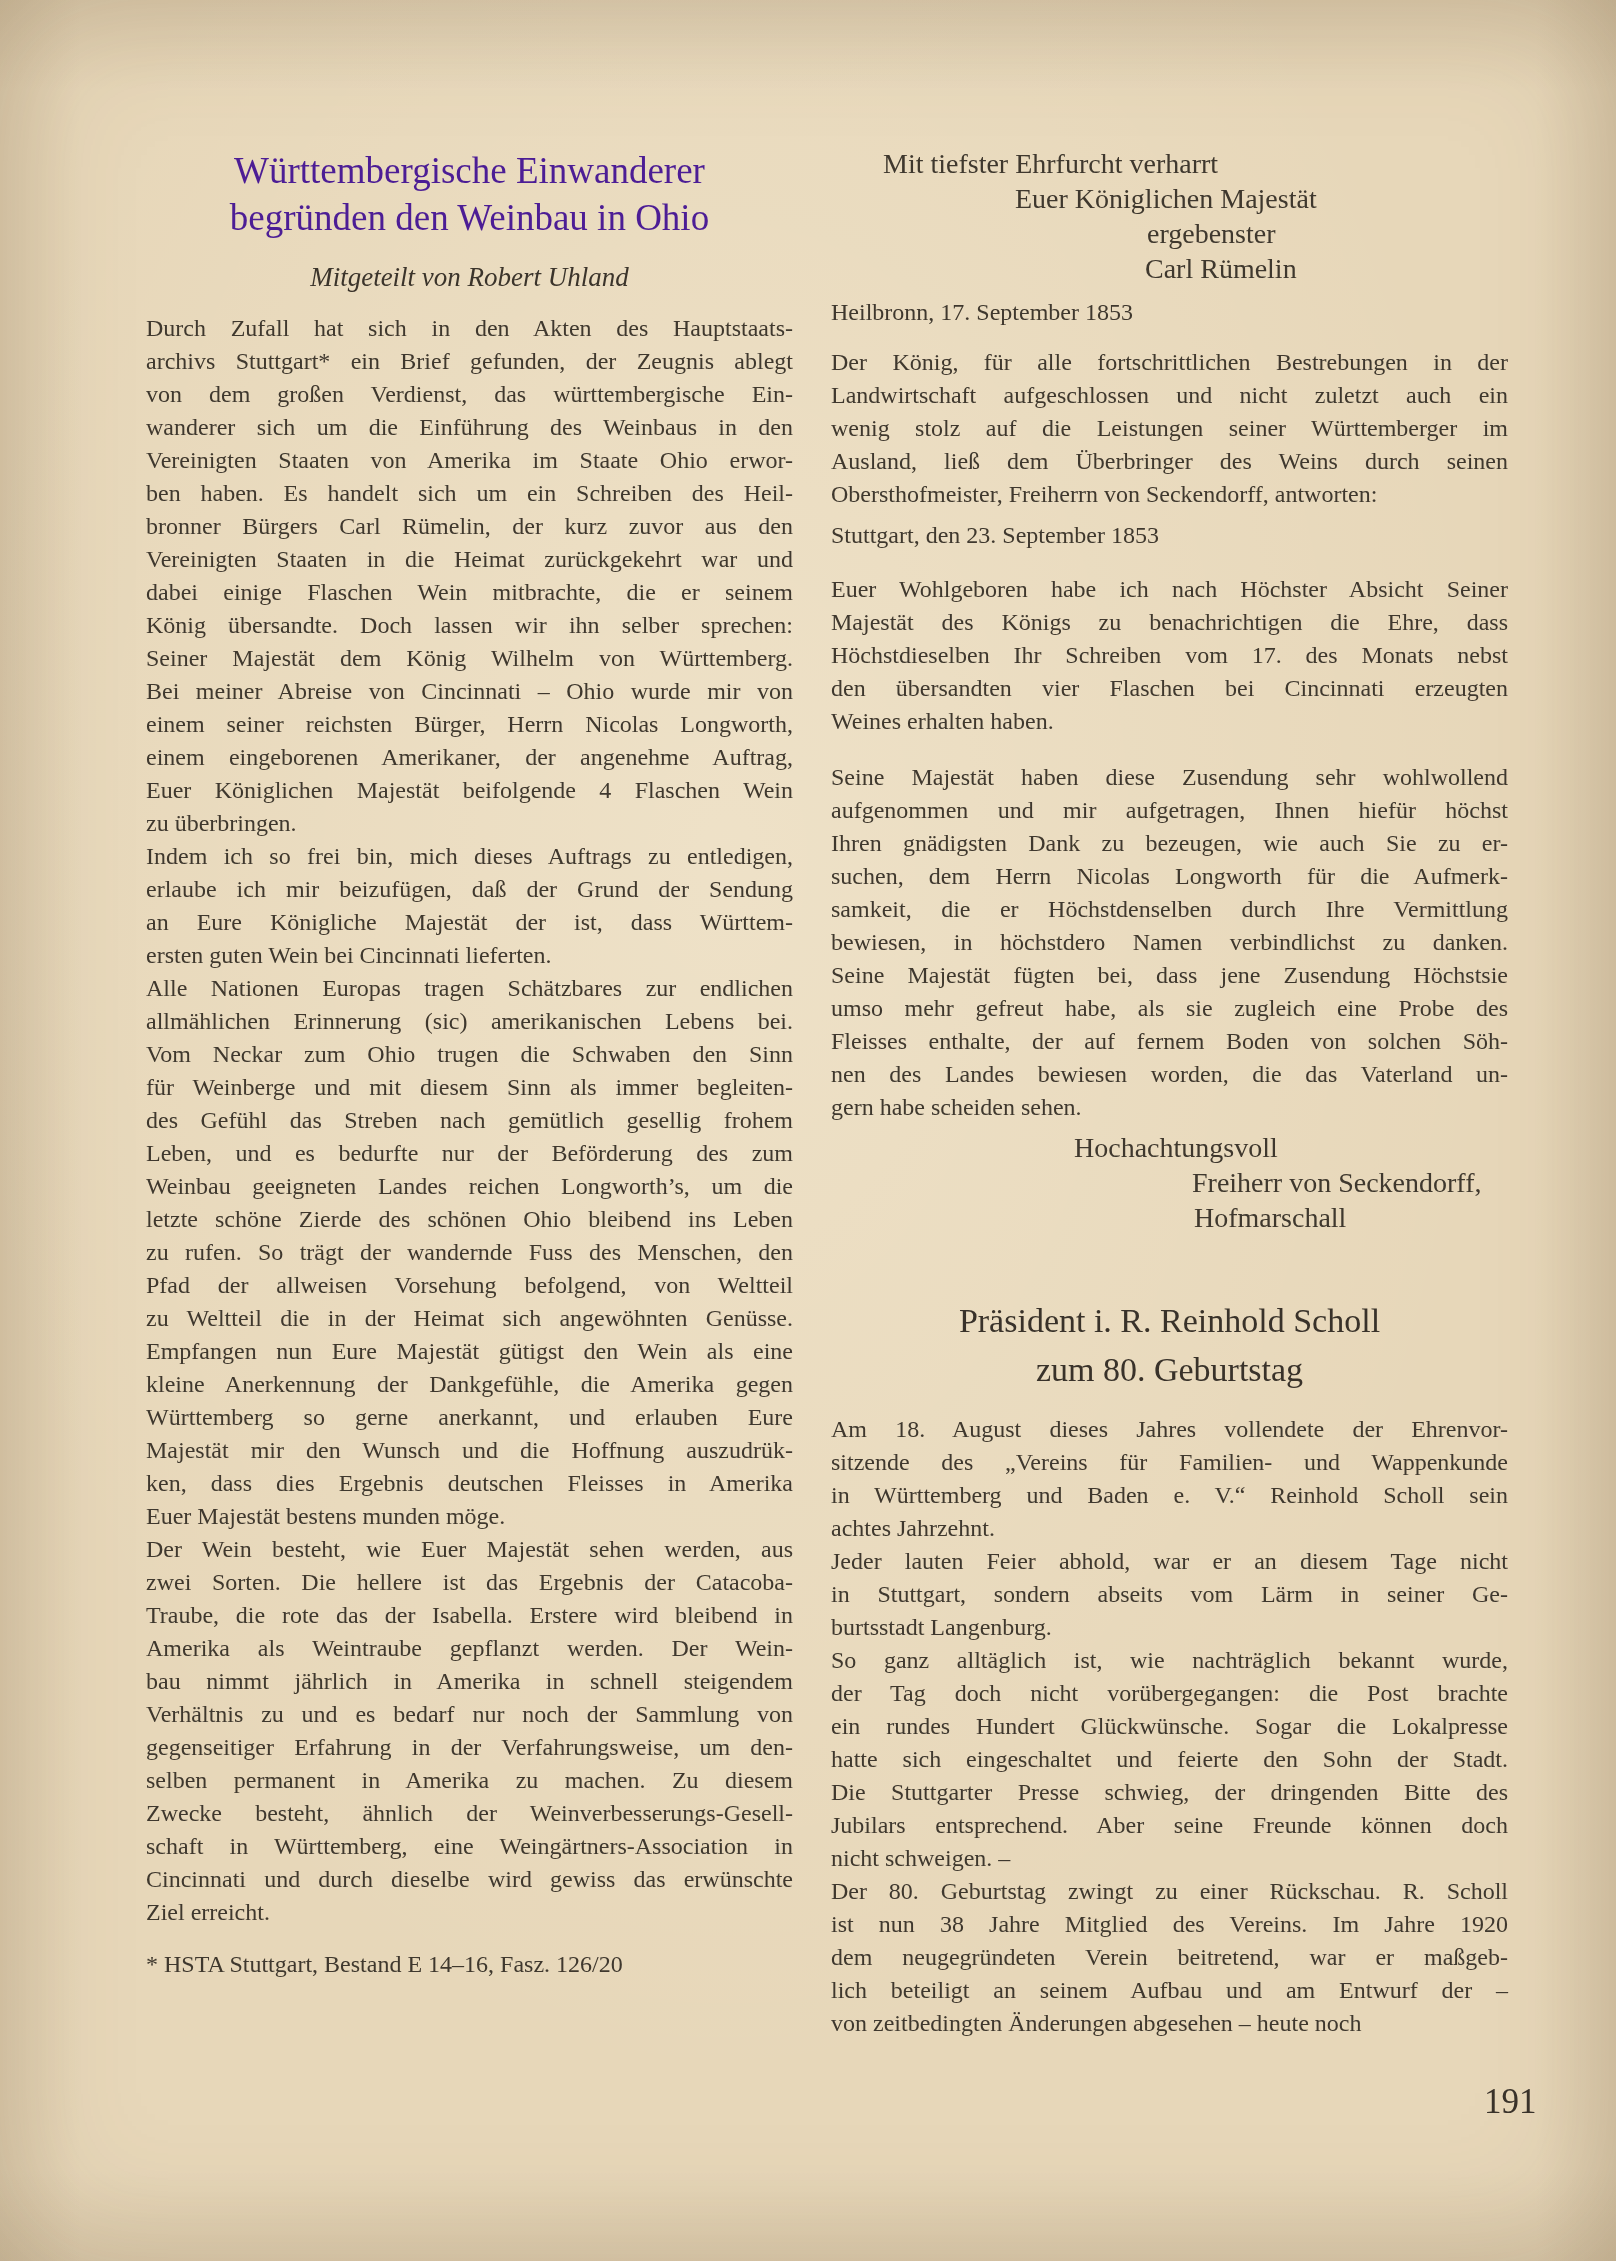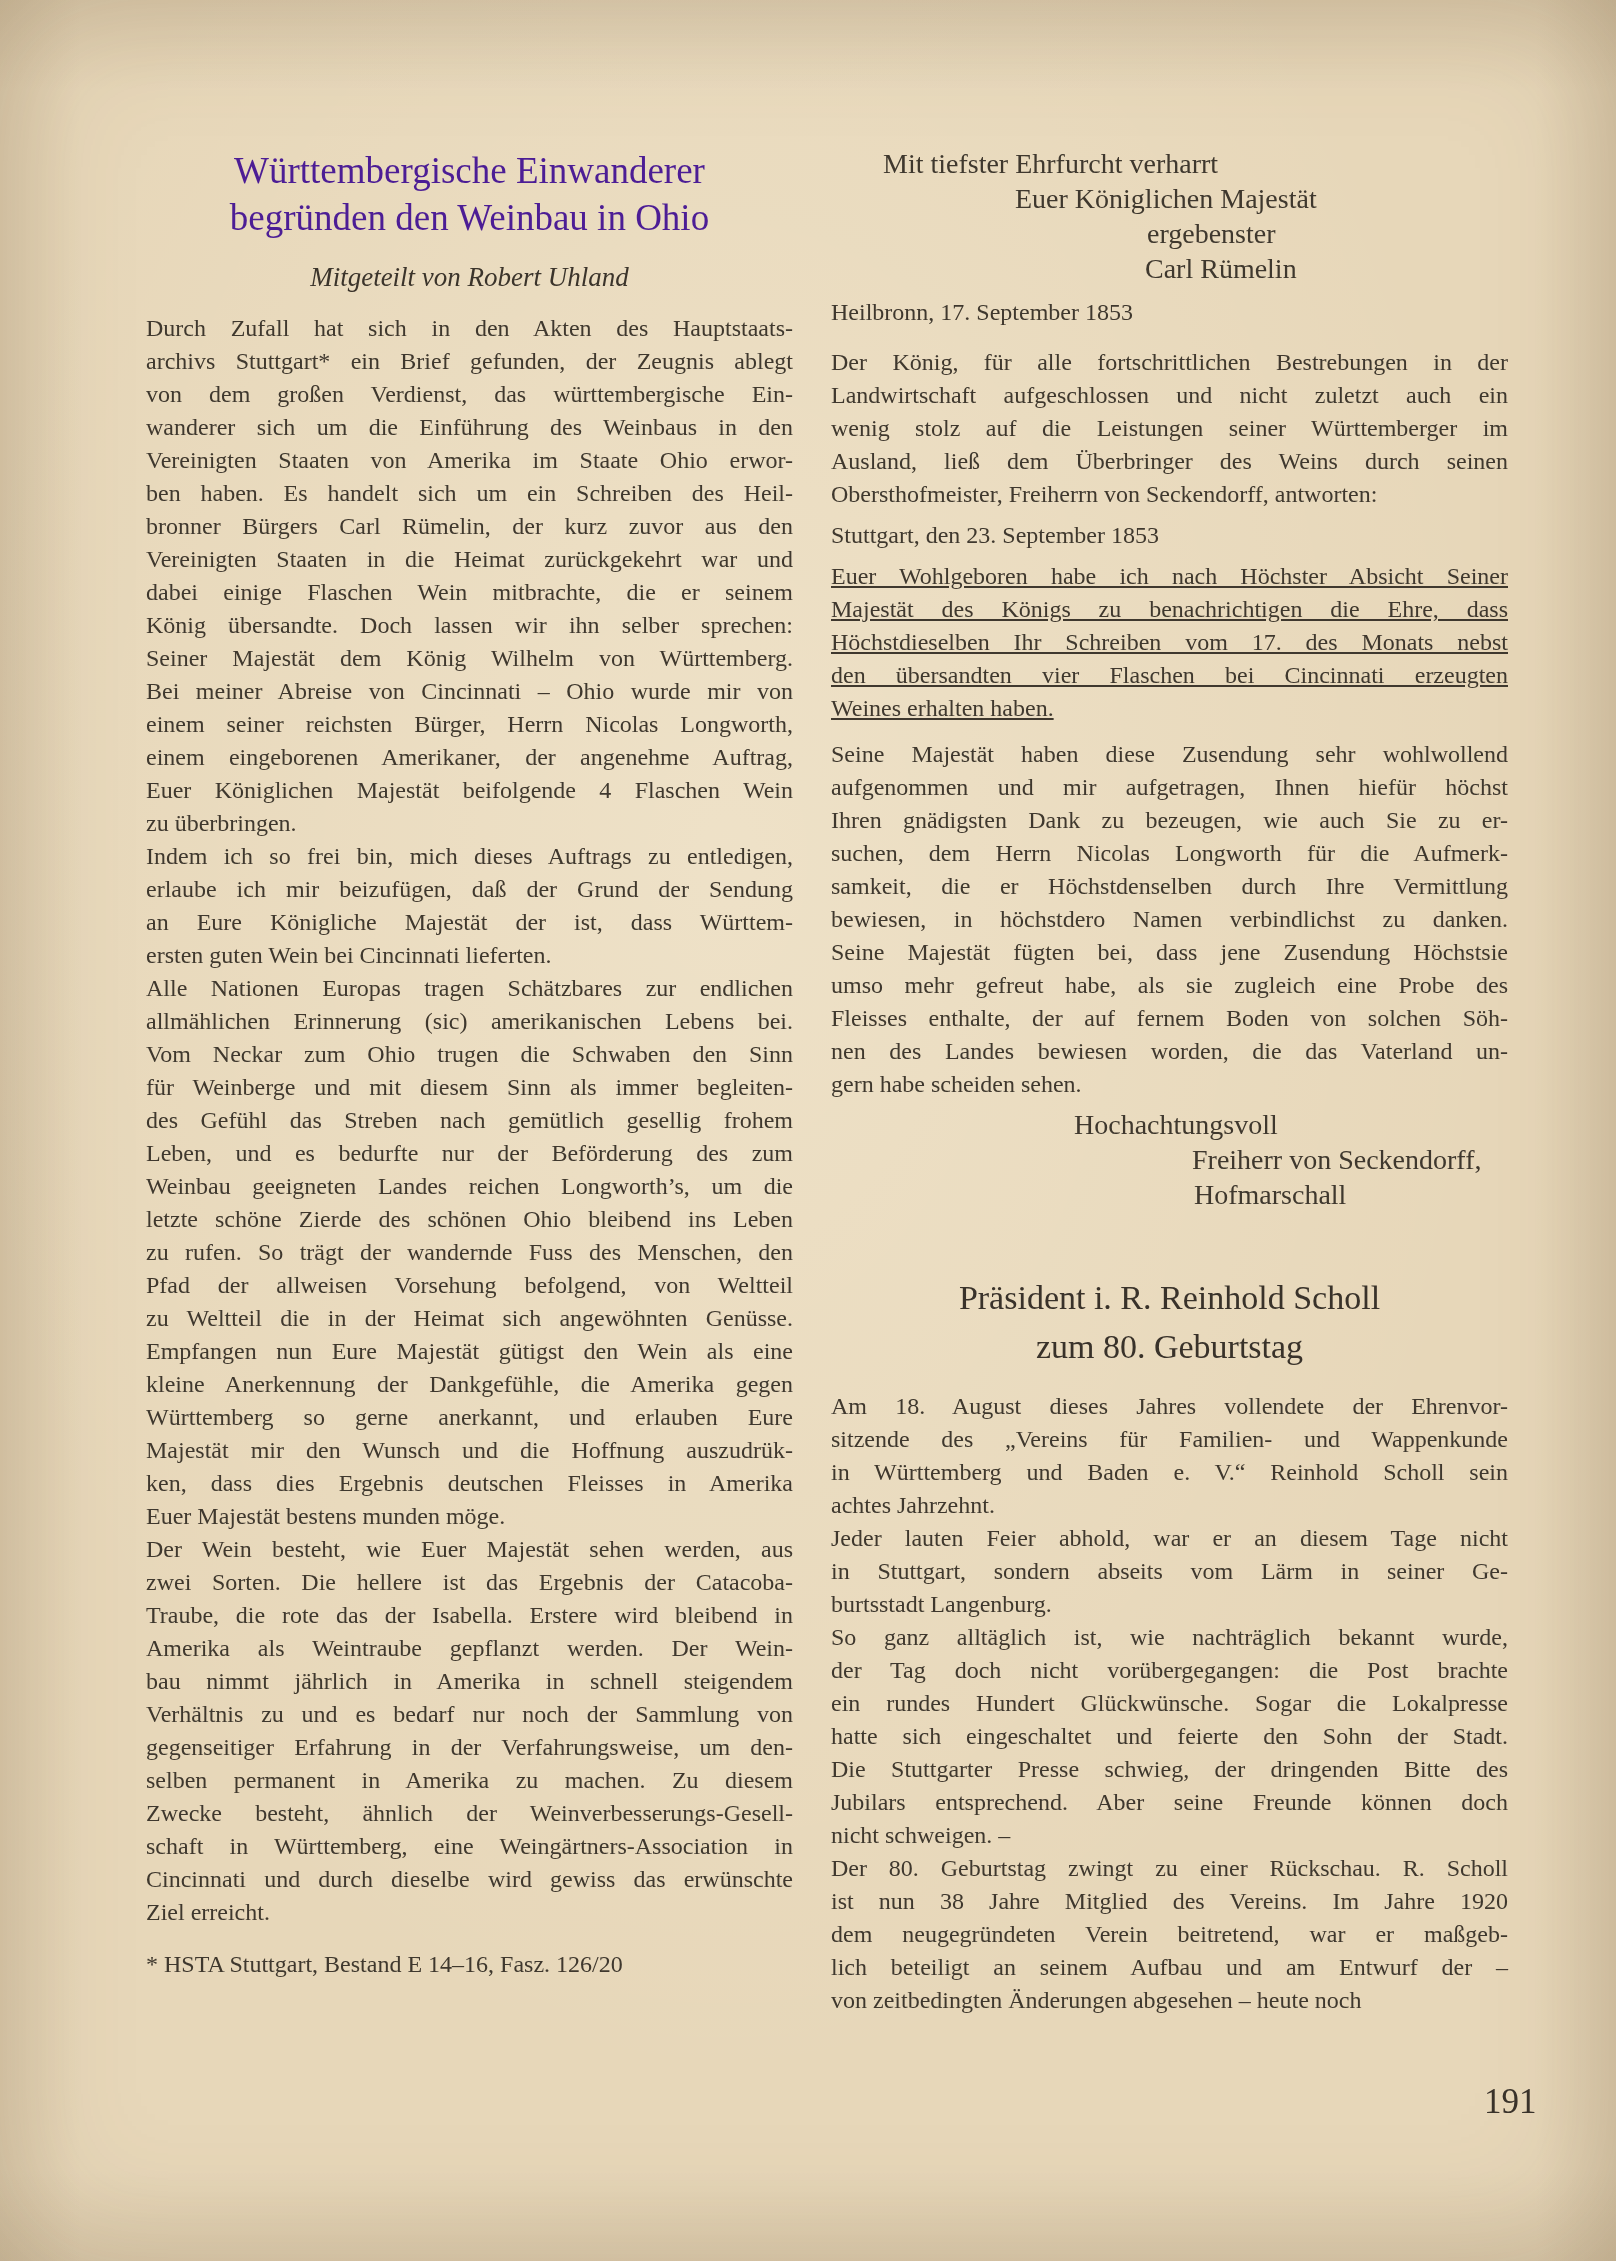--- a/index.html
+++ b/index.html
@@ -25,22 +25,22 @@
   .plainline{font-size:24px;line-height:33px;}
   .footnote{margin-top:19px;font-size:24px;line-height:33px;}
   .closing .cl{font-size:28px;line-height:35px;}
   .sal1{padding-left:52px;}
   .sal2{padding-left:184px;}
   .sal3{padding-left:316px;}
   .sal4{padding-left:314px;}
   .dateline1{margin-top:9.6px;}
   .p5{margin-top:17.7px;}
   .dateline2{margin-top:8px;}
-  .p6{margin-top:8px;text-decoration:underline;}
-  .p7{margin-top:13px;}
+  .p6{margin-top:21px;}
+  .p7{margin-top:23px;}
   .closing2{margin-top:5.9px;}
   .sig1{padding-left:243px;}
   .sig2{padding-left:361px;}
   .sig3{padding-left:363px;}
   .heading2{margin-top:61px;font-size:34px;line-height:49px;text-align:center;color:#39322a;}
   .p8{margin-top:19px;}
   .pagenum{position:absolute;left:1484px;top:2082px;font-size:35px;color:#39322a;}
 </style>
 </head>
 <body>

